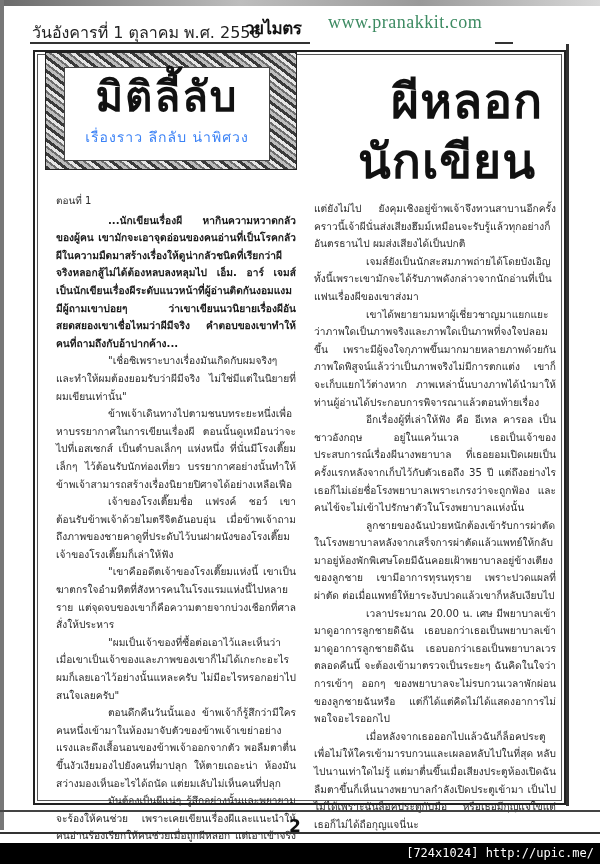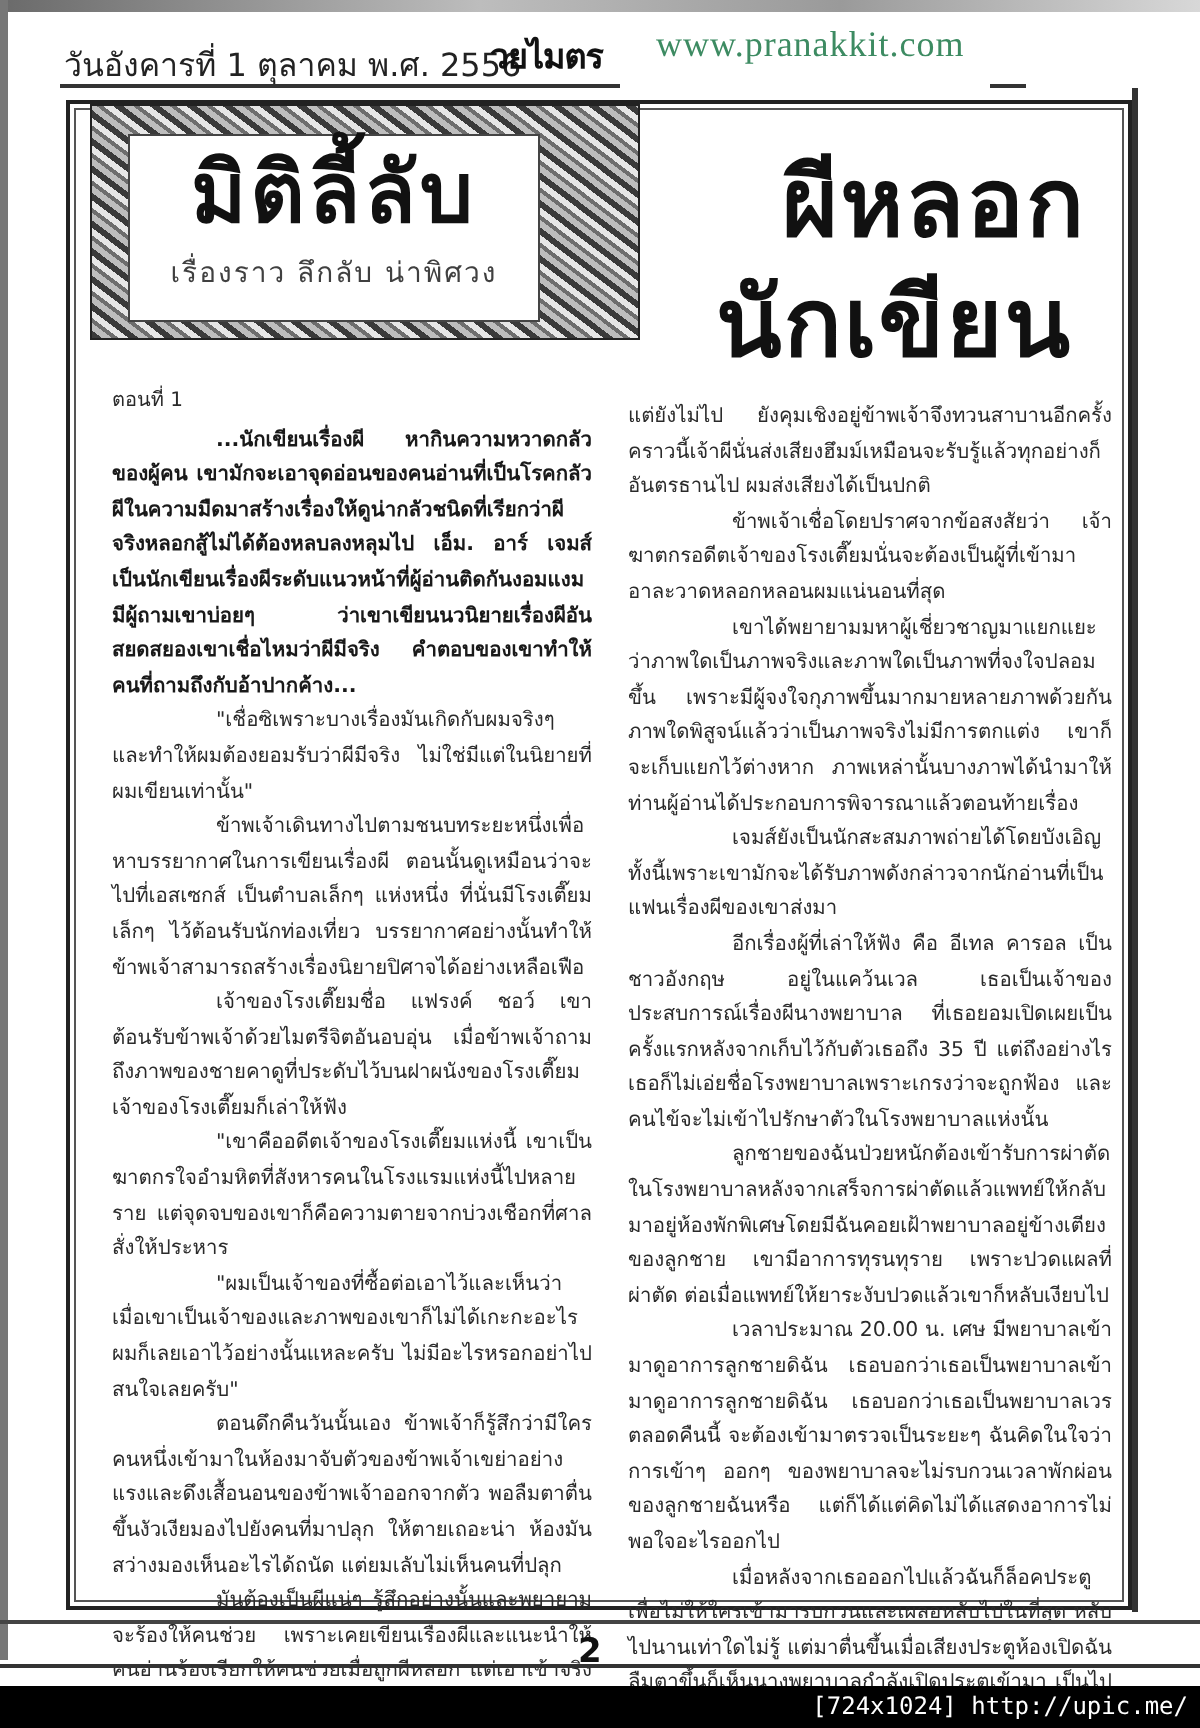--- a/index.html
+++ b/index.html
@@ -18,30 +18,30 @@
     font-family: "Liberation Serif", serif; letter-spacing: 0.5px; }
   .header-rule { position: absolute; left: 30px; top: 42px; width: 280px; height: 2px; background: #333; }
   .url-rule { position: absolute; left: 495px; top: 42px; width: 18px; height: 2px; background: #333; }
 
   
   .frame { position: absolute; left: 33px; top: 50px; width: 533px; height: 755px;
     border: 2px solid #222; box-shadow: inset 0 0 0 2px #fff, inset 0 0 0 3px #555; }
   .frame-right-shadow { position: absolute; left: 566px; top: 44px; width: 3px; height: 762px; background: #333; }
 
   
-  .title-box { position: absolute; left: 45px; top: 52px; width: 275px; height: 118px;
+  .title-box { position: absolute; left: 45px; top: 52px; width: 252px; height: 118px;
     background:
       repeating-linear-gradient(37deg, #3a3a3a 0 3px, #bdbdbd 3px 6px, #6d6d6d 6px 8px, #e6e6e6 8px 11px),
       #777;
     border: 1px solid #222; }
   .title-inner { position: absolute; left: 18px; top: 14px; width: 206px; height: 94px;
     background: #ffffff; border: 1px solid #444; text-align: center; }
   .title-main { display: block; font-size: 42px; line-height: 58px; font-weight: bold;
     font-family: "DejaVu Sans", sans-serif; color: #111; letter-spacing: 2px; }
-  .title-sub { display: block; font-size: 14px; line-height: 22px; color: #404040;
+  .title-sub { display: block; font-size: 14px; line-height: 22px; color: #3b82f6;
     font-family: "DejaVu Sans", sans-serif; letter-spacing: 1px; }
 
   .story-title-1 { position: absolute; left: 355px; top: 63px; font-size: 48px; font-weight: bold;
     font-family: "DejaVu Serif", serif; color: #111; letter-spacing: 1px; margin-left: 36px; }
   .story-title-2 { position: absolute; left: 358px; top: 123px; font-size: 48px; font-weight: bold;
     font-family: "DejaVu Serif", serif; color: #111; letter-spacing: 1px; }
 
   .col { position: absolute; font-size: 10.2px; line-height: 17.6px; color: #2a2a2a;
     text-align: justify; font-family: "DejaVu Sans", sans-serif; }
   .col-left { left: 56px; top: 192px; width: 240px; }
@@ -92,23 +92,22 @@
   <p class="ind">เจ้าของโรงเตี๊ยมชื่อ แฟรงค์ ชอว์ เขาต้อนรับข้าพเจ้าด้วยไมตรีจิตอันอบอุ่น เมื่อข้าพเจ้าถามถึงภาพของชายคาดูที่ประดับไว้บนฝาผนังของโรงเตี๊ยม เจ้าของโรงเตี๊ยมก็เล่าให้ฟัง</p>
   <p class="ind">"เขาคืออดีตเจ้าของโรงเตี๊ยมแห่งนี้ เขาเป็นฆาตกรใจอำมหิตที่สังหารคนในโรงแรมแห่งนี้ไปหลายราย แต่จุดจบของเขาก็คือความตายจากบ่วงเชือกที่ศาลสั่งให้ประหาร</p>
   <p class="ind">"ผมเป็นเจ้าของที่ซื้อต่อเอาไว้และเห็นว่าเมื่อเขาเป็นเจ้าของและภาพของเขาก็ไม่ได้เกะกะอะไร ผมก็เลยเอาไว้อย่างนั้นแหละครับ ไม่มีอะไรหรอกอย่าไปสนใจเลยครับ"</p>
   <p class="ind">ตอนดึกคืนวันนั้นเอง ข้าพเจ้าก็รู้สึกว่ามีใครคนหนึ่งเข้ามาในห้องมาจับตัวของข้าพเจ้าเขย่าอย่างแรงและดึงเสื้อนอนของข้าพเจ้าออกจากตัว พอลืมตาตื่นขึ้นงัวเงียมองไปยังคนที่มาปลุก ให้ตายเถอะน่า ห้องมันสว่างมองเห็นอะไรได้ถนัด แต่ยมเลับไม่เห็นคนที่ปลุก</p>
   <p class="ind">มันต้องเป็นผีแน่ๆ รู้สึกอย่างนั้นและพยายามจะร้องให้คนช่วย เพราะเคยเขียนเรื่องผีและแนะนำให้คนอ่านร้องเรียกให้คนช่วยเมื่อถูกผีหลอก แต่เอาเข้าจริงขากรรไกรของข้าพเจ้าแข็งอ้าปากไม่ขึ้น ไม่มีเสียงร้องอันใดออกมาเจ้าผีนั้นดึงเสื้อนอนไม่ปล่อยมือ</p>
 
 </div>
 
 <div class="col col-right">
   <p>แต่ยังไม่ไป ยังคุมเชิงอยู่ข้าพเจ้าจึงทวนสาบานอีกครั้ง คราวนี้เจ้าผีนั่นส่งเสียงฮึมม์เหมือนจะรับรู้แล้วทุกอย่างก็อันตรธานไป ผมส่งเสียงได้เป็นปกติ</p>
-  <p class="ind">ข้าพเจ้าเชื่อโดยปราศจากข้อสงสัยว่า เจ้าฆาตกรอดีตเจ้าของโรงเตี๊ยมนั่นจะต้องเป็นผู้ที่เข้ามาอาละวาดหลอกหลอนผมแน่นอนที่สุด</p>
+  <p class="ind">เจมส์ยังเป็นนักสะสมภาพถ่ายได้โดยบังเอิญทั้งนี้เพราะเขามักจะได้รับภาพดังกล่าวจากนักอ่านที่เป็นแฟนเรื่องผีของเขาส่งมา</p>
   <p class="ind">เขาได้พยายามมหาผู้เชี่ยวชาญมาแยกแยะ ว่าภาพใดเป็นภาพจริงและภาพใดเป็นภาพที่จงใจปลอมขึ้น เพราะมีผู้จงใจกุภาพขึ้นมากมายหลายภาพด้วยกัน ภาพใดพิสูจน์แล้วว่าเป็นภาพจริงไม่มีการตกแต่ง เขาก็จะเก็บแยกไว้ต่างหาก ภาพเหล่านั้นบางภาพได้นำมาให้ท่านผู้อ่านได้ประกอบการพิจารณาแล้วตอนท้ายเรื่อง</p>
-  <p class="ind">เจมส์ยังเป็นนักสะสมภาพถ่ายได้โดยบังเอิญทั้งนี้เพราะเขามักจะได้รับภาพดังกล่าวจากนักอ่านที่เป็นแฟนเรื่องผีของเขาส่งมา</p>
   <p class="ind">อีกเรื่องผู้ที่เล่าให้ฟัง คือ อีเทล คารอล เป็นชาวอังกฤษ อยู่ในแคว้นเวล เธอเป็นเจ้าของประสบการณ์เรื่องผีนางพยาบาล ที่เธอยอมเปิดเผยเป็นครั้งแรกหลังจากเก็บไว้กับตัวเธอถึง 35 ปี แต่ถึงอย่างไรเธอก็ไม่เอ่ยชื่อโรงพยาบาลเพราะเกรงว่าจะถูกฟ้อง และคนไข้จะไม่เข้าไปรักษาตัวในโรงพยาบาลแห่งนั้น</p>
   <p class="ind">ลูกชายของฉันป่วยหนักต้องเข้ารับการผ่าตัดในโรงพยาบาลหลังจากเสร็จการผ่าตัดแล้วแพทย์ให้กลับมาอยู่ห้องพักพิเศษโดยมีฉันคอยเฝ้าพยาบาลอยู่ข้างเตียงของลูกชาย เขามีอาการทุรนทุราย เพราะปวดแผลที่ผ่าตัด ต่อเมื่อแพทย์ให้ยาระงับปวดแล้วเขาก็หลับเงียบไป</p>
   <p class="ind">เวลาประมาณ 20.00 น. เศษ มีพยาบาลเข้ามาดูอาการลูกชายดิฉัน เธอบอกว่าเธอเป็นพยาบาลเข้ามาดูอาการลูกชายดิฉัน เธอบอกว่าเธอเป็นพยาบาลเวรตลอดคืนนี้ จะต้องเข้ามาตรวจเป็นระยะๆ ฉันคิดในใจว่าการเข้าๆ ออกๆ ของพยาบาลจะไม่รบกวนเวลาพักผ่อนของลูกชายฉันหรือ แต่ก็ได้แต่คิดไม่ได้แสดงอาการไม่พอใจอะไรออกไป</p>
   <p class="ind">เมื่อหลังจากเธอออกไปแล้วฉันก็ล็อคประตูเพื่อไม่ให้ใครเข้ามารบกวนและเผลอหลับไปในที่สุด หลับไปนานเท่าใดไม่รู้ แต่มาตื่นขึ้นเมื่อเสียงประตูห้องเปิดฉันลืมตาขึ้นก็เห็นนางพยาบาลกำลังเปิดประตูเข้ามา เป็นไปไม่ได้เพราะฉันล็อคประตูกับมือ หรือเธอมีกุญแจใขแต่เธอก็ไม่ได้ถือกุญแจนี่นะ</p>
 
 </div>
 
 <div class="footer-rule-top"></div>
 <div class="page-number">2</div>
 <div class="footer-rule-bot"></div>

